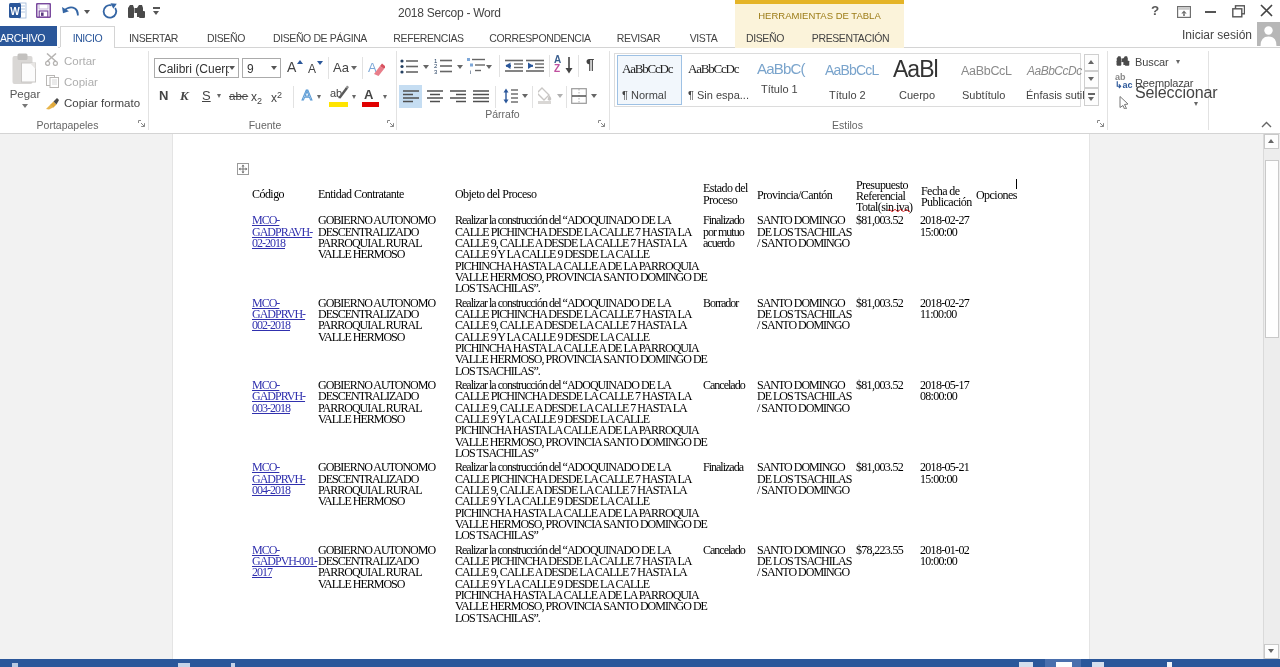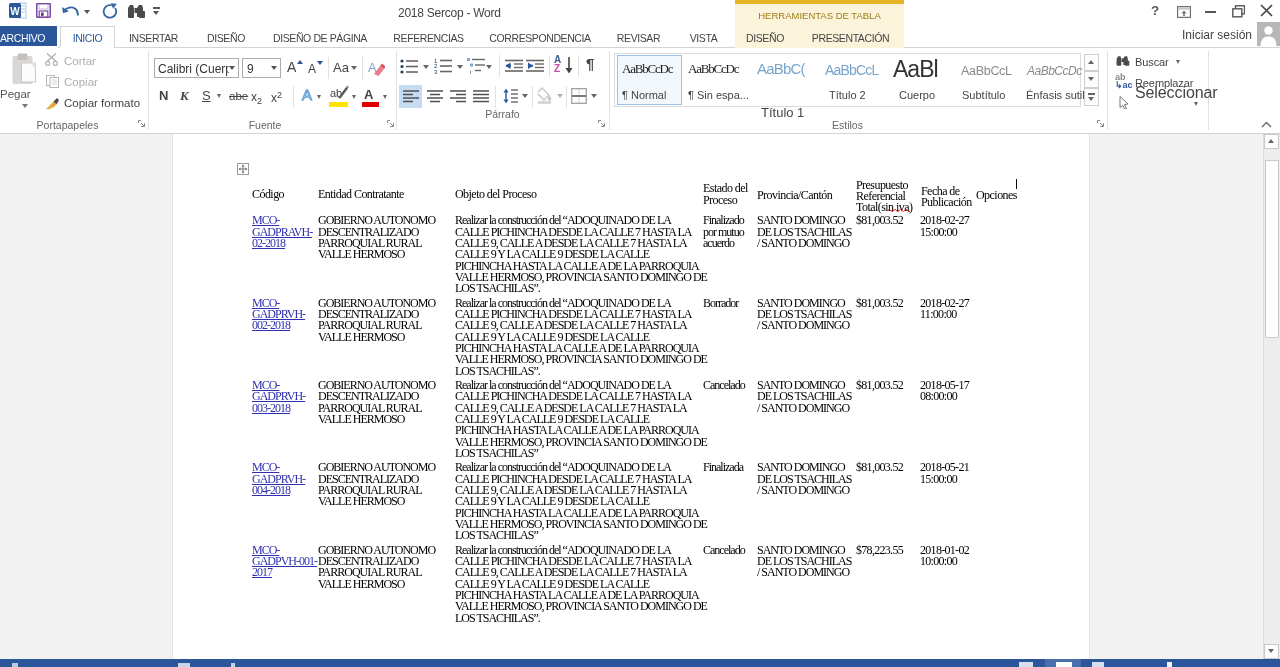--- a/index.html
+++ b/index.html
@@ -111,21 +111,21 @@
 <div class="a vsep" style="left:609px;top:51px;height:79px"></div>
 <div class="a vsep" style="left:1107px;top:51px;height:79px"></div>
 <div class="a vsep" style="left:1208px;top:51px;height:79px"></div>
 
 <svg class="a" style="left:12px;top:53px" width="26" height="34" viewBox="0 0 26 34">
 <rect x="0.5" y="3" width="20" height="28" rx="2" fill="#d9d7d5"></rect>
 <rect x="5.5" y="0.5" width="10" height="6.5" rx="1.5" fill="#c3c1bf"></rect>
 <rect x="9.5" y="10" width="14" height="19" fill="#fcfcfc" stroke="#c9c7c5" stroke-width="1"></rect>
 <path d="M18 10 h5.5 v6 z" fill="#e8e6e4"></path>
 </svg>
-<div class="a" style="left:0px;top:88px;width:50px;text-align:left;font-size:11.5px;color:#565656">Pegar</div>
+<div class="a" style="left:0px;top:88px;width:50px;text-align:center;font-size:11.5px;color:#565656">Pegar</div>
 <div class="a dn" style="left:22px;top:104px;border-top-color:#777"></div>
 <svg class="a" style="left:45px;top:53px" width="15" height="13" viewBox="0 0 15 13">
 <line x1="2" y1="0.5" x2="11" y2="8.5" stroke="#b6b4b2" stroke-width="1.5"></line>
 <line x1="11" y1="0.5" x2="2" y2="8.5" stroke="#b6b4b2" stroke-width="1.5"></line>
 <circle cx="2.6" cy="10.4" r="2" fill="none" stroke="#b6b4b2" stroke-width="1.3"></circle>
 <circle cx="10.4" cy="10.4" r="2" fill="none" stroke="#b6b4b2" stroke-width="1.3"></circle>
 </svg>
 <div class="a" style="left:64px;top:55px;font-size:11.5px;color:#aeaeae">Cortar</div>
 <svg class="a" style="left:46px;top:75px" width="13" height="13" viewBox="0 0 13 13">
 <rect x="0.5" y="0.5" width="8" height="10" fill="#fff" stroke="#b9b7b5" stroke-width="1"></rect>
@@ -301,21 +301,21 @@
 <path d="M3 3 L6.5 6.5 M6.5 3.2 V6.5 H3.2" fill="none" stroke="#888" stroke-width="1"></path>
 </svg>
 
 <div class="a" style="left:614px;top:53px;width:467px;height:54px;border:1px solid #dcdcdc;background:#fff"></div>
 <div class="a" style="left:617px;top:55px;width:65px;height:50px;border:1px solid #9ec1e4;background:#f2f7fc"></div>
 <div class="a s" style="left:622px;top:63px;letter-spacing:-1.2px;font-size:13px;color:#222">AaBbCcDc</div>
 <div class="a" style="left:622px;top:89px;font-size:11px;color:#444;white-space:nowrap">¶ Normal</div>
 <div class="a s" style="left:688px;top:63px;letter-spacing:-1.2px;font-size:13px;color:#222">AaBbCcDc</div>
 <div class="a" style="left:688px;top:89px;font-size:11px;color:#444;white-space:nowrap">¶ Sin espa...</div>
 <div class="a" style="left:757px;top:60px;font-size:15px;letter-spacing:-0.8px;color:#7aa4cc;white-space:nowrap">AaBbC(</div>
-<div class="a" style="left:761px;top:105px;font-size:13px;color:#444;white-space:nowrap">Título 1</div>
+<div class="a" style="left:761px;top:83px;font-size:11px;color:#444;white-space:nowrap">Título 1</div>
 <div class="a" style="left:825px;top:62px;font-size:14px;letter-spacing:-0.8px;color:#7aa4cc;white-space:nowrap">AaBbCcL</div>
 <div class="a" style="left:829px;top:89px;font-size:11px;color:#444;white-space:nowrap">Título 2</div>
 <div class="a" style="left:893px;top:56px;font-size:23px;letter-spacing:-1px;color:#333;white-space:nowrap">AaBl</div>
 <div class="a" style="left:899px;top:89px;font-size:11px;color:#444;white-space:nowrap">Cuerpo</div>
 <div class="a" style="left:961px;top:64px;font-size:12.5px;letter-spacing:-0.3px;color:#8a8a8a;white-space:nowrap">AaBbCcL</div>
 <div class="a" style="left:962px;top:89px;font-size:11px;color:#444;white-space:nowrap">Subtítulo</div>
 <div class="a" style="left:1027px;top:64px;font-size:12px;font-style:italic;letter-spacing:-0.5px;color:#8a8a8a;white-space:nowrap">AaBbCcDc</div>
 <div class="a" style="left:1026px;top:89px;font-size:11px;color:#444;white-space:nowrap">Énfasis sutil</div>
 <div class="a" style="left:1084px;top:54px;width:15px;height:17px;border:1px solid #cfcfcf;background:#fdfdfd"></div>
 <div class="a" style="left:1084px;top:71px;width:15px;height:17px;border:1px solid #cfcfcf;background:#fdfdfd"></div>

